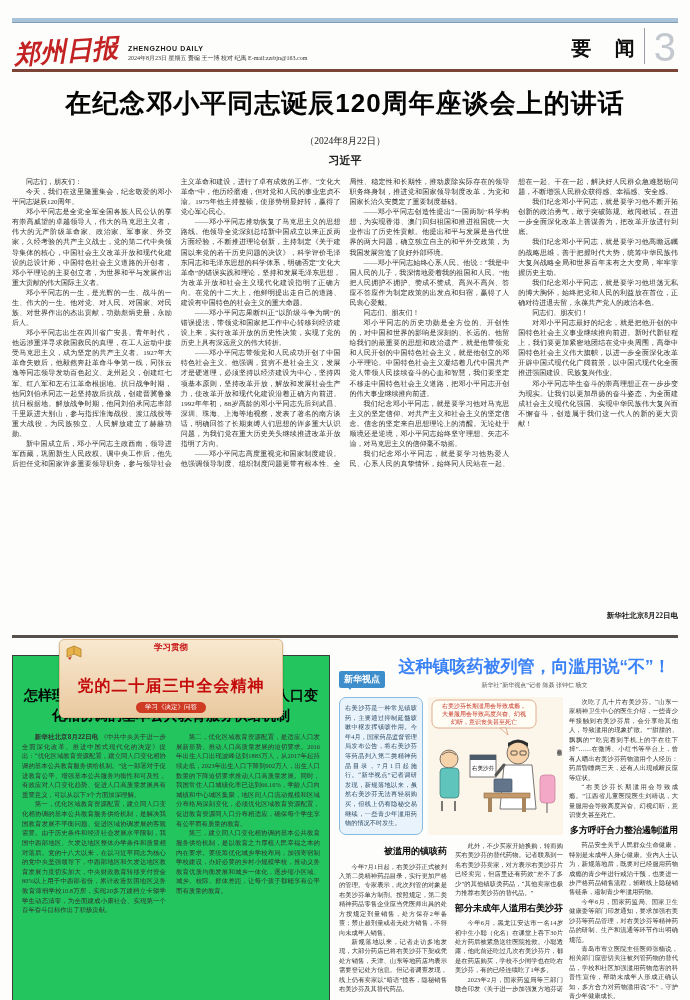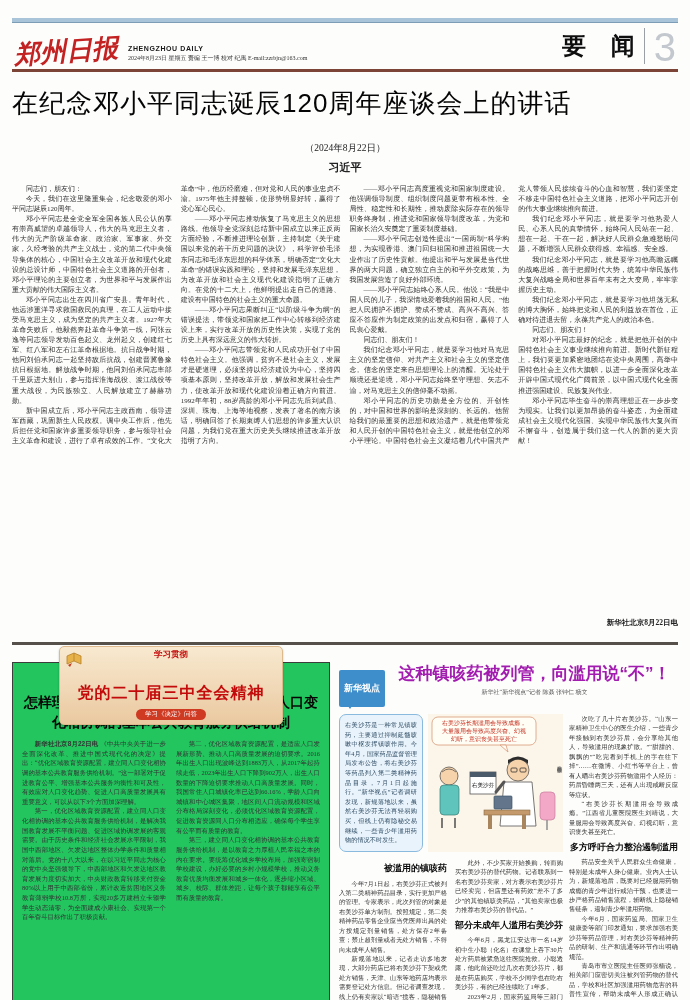--- a/index.html
+++ b/index.html
@@ -7,28 +7,28 @@
   .page{padding:0 12px;}
 
   
   .top-line{margin-top:18px;height:4px;background:#a9c4d8;border-bottom:1px solid #7d9cb5;}
   .masthead{display:flex;align-items:flex-end;padding:5px 2px 3px;}
   .logo{color:#c32222;font-size:26px;font-weight:bold;font-style:italic;transform:rotate(-4deg);line-height:1;font-family:"DejaVu Serif",serif;}
   .m-info{margin-left:10px;padding-bottom:1px;}
   .m-en{font-size:7px;font-weight:bold;letter-spacing:.6px;color:#1a1a1a;font-family:"Liberation Sans",sans-serif;}
   .m-date{font-size:6px;color:#333;margin-top:2px;}
   .m-spacer{flex:1;}
-  .section-label{font-size:24px;font-weight:900;letter-spacing:9px;color:#0e0e0e;padding-bottom:2px;font-family:"Liberation Sans",sans-serif;}
+  .section-label{font-size:20px;font-weight:900;letter-spacing:9px;color:#0e0e0e;padding-bottom:2px;font-family:"Liberation Sans",sans-serif;}
   .pn-divider{width:1px;height:36px;background:#9aa0a6;margin:0 9px 0 0;}
   .page-num{font-size:40px;color:#c3c8cf;line-height:.85;font-family:"Liberation Sans",sans-serif;}
   .header-rule{height:3px;background:#7c4437;margin-top:2px;}
 
   
   .main-article{position:relative;padding:4px 0 12px;border-bottom:3px solid #56504b;}
-  .main-title{font-size:26px;margin:10px 0 21px;font-weight:400;letter-spacing:1px;font-family:"Liberation Sans",sans-serif;color:#050505;}
+  .main-title{font-size:26px;text-align:center;margin:10px 0 14px;font-weight:700;letter-spacing:1px;font-family:"Liberation Sans",sans-serif;color:#050505;}
   .main-date{text-align:center;font-size:9.5px;color:#222;}
   .main-author{text-align:center;font-size:11px;font-weight:bold;margin-top:5px;}
   .main-cols{margin-top:9px;height:446px;column-count:4;column-gap:9px;font-size:7px;line-height:1.44;text-align:justify;color:#2f2f2f;overflow:hidden;}
   .main-cols p{margin:0;text-indent:2em;}
   .main-agency{position:absolute;right:0;bottom:14px;background:#fdfdfc;font-weight:bold;font-size:7.5px;padding-left:10px;}
 
   
   .bottom{display:flex;gap:9px;margin-top:17px;}
 
   .study-box{width:318px;box-sizing:border-box;border:1px solid #3c3c3c;position:relative;padding:22px 9px 8px;height:352px;background:#22c55e;}
@@ -38,24 +38,24 @@
   .badge-pill{display:inline-block;background:#cf3a23;color:#fff;font-size:6.5px;border-radius:8px;padding:1px 9px;margin-top:2px;}
   .badge-ico{position:absolute;left:5px;top:5px;}
   .study-title{font-size:14px;font-weight:900;text-align:center;line-height:1.4;margin:8px 0 7px;font-family:Liberation Serif, serif;color:#060606;}
   .study-cols{column-count:2;column-gap:10px;font-size:6.4px;line-height:1.5;text-align:justify;height:232px;overflow:hidden;color:#333;}
   .study-cols p{margin:0;text-indent:2em;}
   .study-cols b{font-family:"Liberation Sans",sans-serif;}
 
   
   .xh{flex:1;position:relative;min-width:0;}
   .xh-head{display:flex;gap:6px;align-items:flex-start;}
-  .xh-label{background:#3e8ecb;color:#fff;font-size:9px;font-weight:bold;padding:12px 5px;border-radius:2px;position:relative;margin-top:8px;white-space:nowrap;font-family:"Liberation Sans",sans-serif;}
+  .xh-label{background:#3e8ecb;color:#fff;font-size:9px;font-weight:bold;padding:2px 5px;border-radius:2px;position:relative;margin-top:16px;white-space:nowrap;font-family:"Liberation Sans",sans-serif;}
   .xh-label:after{content:'';position:absolute;left:7px;bottom:-6px;border:4px solid transparent;border-top:6px solid #3e8ecb;}
   .xh-titlewrap{flex:1;text-align:center;min-width:0;}
-  .xh-title{font-size:17px;font-weight:900;font-family:"Liberation Sans",sans-serif;color:#a21caf;white-space:nowrap;}
+  .xh-title{font-size:17px;font-weight:900;font-family:"Liberation Sans",sans-serif;color:#3b82f6;white-space:nowrap;}
   .xh-byline{font-size:6px;color:#555;margin-top:3px;}
   .xh-body{display:flex;gap:6px;margin-top:7px;}
   .xh-main{width:224px;}
   .xh-top{display:flex;gap:5px;}
   .xh-intro{width:84px;height:138px;box-sizing:border-box;background:#e9f3fb;border:1px solid #8bbadf;border-radius:7px;padding:5px 5px;font-size:6.2px;line-height:1.55;text-align:justify;color:#2c4a63;overflow:hidden;}
   .cartoon{width:135px;height:138px;}
   .xh-cols{column-count:2;column-gap:8px;font-size:6.3px;line-height:1.5;text-align:justify;height:164px;overflow:hidden;margin-top:6px;color:#333;}
   .xh-cols p,.xh-side p{margin:0;text-indent:2em;}
   .subhead{font-size:9px;margin:4px 0 3px;font-weight:900;text-align:right;font-family:"Liberation Sans",sans-serif;color:#0a0a0a;text-indent:0 !important;}
   .xh-side{flex:1;font-size:6.3px;line-height:1.5;text-align:justify;height:318px;overflow:hidden;color:#333;min-width:0;}
@@ -82,32 +82,34 @@
   <div class="header-rule"></div>
 
   <div class="main-article">
     <h1 class="main-title">在纪念邓小平同志诞辰120周年座谈会上的讲话</h1>
     <div class="main-date">（2024年8月22日）</div>
     <div class="main-author">习近平</div>
     <div class="main-cols">
         <p>同志们，朋友们：</p>
         <p>今天，我们在这里隆重集会，纪念敬爱的邓小平同志诞辰120周年。</p>
         <p>邓小平同志是全党全军全国各族人民公认的享有崇高威望的卓越领导人，伟大的马克思主义者，伟大的无产阶级革命家、政治家、军事家、外交家，久经考验的共产主义战士，党的第二代中央领导集体的核心，中国社会主义改革开放和现代化建设的总设计师，中国特色社会主义道路的开创者，邓小平理论的主要创立者，为世界和平与发展作出重大贡献的伟大国际主义者。</p>
+        <p>邓小平同志的一生，是光辉的一生、战斗的一生、伟大的一生。他对党、对人民、对国家、对民族、对世界作出的杰出贡献，功勋彪炳史册，永励后人。</p>
         <p>邓小平同志出生在四川省广安县。青年时代，他远涉重洋寻求救国救民的真理，在工人运动中接受马克思主义，成为坚定的共产主义者。1927年大革命失败后，他毅然奔赴革命斗争第一线，同张云逸等同志领导发动百色起义、龙州起义，创建红七军、红八军和左右江革命根据地。抗日战争时期，他同刘伯承同志一起坚持敌后抗战，创建晋冀鲁豫抗日根据地。解放战争时期，他同刘伯承同志率部千里跃进大别山，参与指挥淮海战役、渡江战役等重大战役，为民族独立、人民解放建立了赫赫功勋。</p>
         <p>新中国成立后，邓小平同志主政西南，领导进军西藏，巩固新生人民政权。调中央工作后，他先后担任党和国家许多重要领导职务，参与领导社会主义革命和建设，进行了卓有成效的工作。“文化大革命”中，他历经磨难，但对党和人民的事业忠贞不渝。1975年他主持整顿，使形势明显好转，赢得了党心军心民心。</p>
         <p>——邓小平同志推动恢复了马克思主义的思想路线。他领导全党深刻总结新中国成立以来正反两方面经验，不断推进理论创新，主持制定《关于建国以来党的若干历史问题的决议》，科学评价毛泽东同志和毛泽东思想的科学体系，明确否定“文化大革命”的错误实践和理论，坚持和发展毛泽东思想，为改革开放和社会主义现代化建设指明了正确方向。在党的十二大上，他鲜明提出走自己的道路、建设有中国特色的社会主义的重大命题。</p>
         <p>——邓小平同志果断纠正“以阶级斗争为纲”的错误提法，带领党和国家把工作中心转移到经济建设上来，实行改革开放的历史性决策，实现了党的历史上具有深远意义的伟大转折。</p>
         <p>——邓小平同志带领党和人民成功开创了中国特色社会主义。他强调，贫穷不是社会主义，发展才是硬道理，必须坚持以经济建设为中心，坚持四项基本原则，坚持改革开放，解放和发展社会生产力，使改革开放和现代化建设沿着正确方向前进。1992年年初，88岁高龄的邓小平同志先后到武昌、深圳、珠海、上海等地视察，发表了著名的南方谈话，明确回答了长期束缚人们思想的许多重大认识问题，为我们党在重大历史关头继续推进改革开放指明了方向。</p>
         <p>——邓小平同志高度重视党和国家制度建设。他强调领导制度、组织制度问题更带有根本性、全局性、稳定性和长期性，推动废除实际存在的领导职务终身制，推进党和国家领导制度改革，为党和国家长治久安奠定了重要制度基础。</p>
         <p>——邓小平同志创造性提出“一国两制”科学构想，为实现香港、澳门回归祖国和推进祖国统一大业作出了历史性贡献。他提出和平与发展是当代世界的两大问题，确立独立自主的和平外交政策，为我国发展营造了良好外部环境。</p>
         <p>——邓小平同志始终心系人民。他说：“我是中国人民的儿子，我深情地爱着我的祖国和人民。”他把人民拥护不拥护、赞成不赞成、高兴不高兴、答应不答应作为制定政策的出发点和归宿，赢得了人民衷心爱戴。</p>
         <p>同志们、朋友们！</p>
+        <p>邓小平同志的历史功勋是全方位的、开创性的，对中国和世界的影响是深刻的、长远的。他留给我们的最重要的思想和政治遗产，就是他带领党和人民开创的中国特色社会主义，就是他创立的邓小平理论。中国特色社会主义凝结着几代中国共产党人带领人民接续奋斗的心血和智慧，我们要坚定不移走中国特色社会主义道路，把邓小平同志开创的伟大事业继续推向前进。</p>
         <p>我们纪念邓小平同志，就是要学习他对马克思主义的坚定信仰、对共产主义和社会主义的坚定信念。信念的坚定来自思想理论上的清醒。无论处于顺境还是逆境，邓小平同志始终坚守理想、矢志不渝，对马克思主义的信仰毫不动摇。</p>
-        <p>邓小平同志的历史功勋是全方位的、开创性的，对中国和世界的影响是深刻的、长远的。他留给我们的最重要的思想和政治遗产，就是他带领党和人民开创的中国特色社会主义，就是他创立的邓小平理论。中国特色社会主义凝结着几代中国共产党人带领人民接续奋斗的心血和智慧，我们要坚定不移走中国特色社会主义道路，把邓小平同志开创的伟大事业继续推向前进。</p>
         <p>我们纪念邓小平同志，就是要学习他热爱人民、心系人民的真挚情怀，始终同人民站在一起、想在一起、干在一起，解决好人民群众急难愁盼问题，不断增强人民群众获得感、幸福感、安全感。</p>
+        <p>我们纪念邓小平同志，就是要学习他不断开拓创新的政治勇气，敢于突破陈规、敢闯敢试，在进一步全面深化改革上善谋善为，把改革开放进行到底。</p>
         <p>我们纪念邓小平同志，就是要学习他高瞻远瞩的战略思维，善于把握时代大势，统筹中华民族伟大复兴战略全局和世界百年未有之大变局，牢牢掌握历史主动。</p>
         <p>我们纪念邓小平同志，就是要学习他坦荡无私的博大胸怀，始终把党和人民的利益放在首位，正确对待进退去留，永葆共产党人的政治本色。</p>
         <p>同志们、朋友们！</p>
         <p>对邓小平同志最好的纪念，就是把他开创的中国特色社会主义事业继续推向前进。新时代新征程上，我们要更加紧密地团结在党中央周围，高举中国特色社会主义伟大旗帜，以进一步全面深化改革开辟中国式现代化广阔前景，以中国式现代化全面推进强国建设、民族复兴伟业。</p>
         <p>邓小平同志毕生奋斗的崇高理想正在一步步变为现实。让我们以更加昂扬的奋斗姿态，为全面建成社会主义现代化强国、实现中华民族伟大复兴而不懈奋斗，创造属于我们这一代人的新的更大贡献！</p>
       </div>
     <div class="main-agency">新华社北京8月22日电</div>
   </div>
 
   <div class="bottom">

